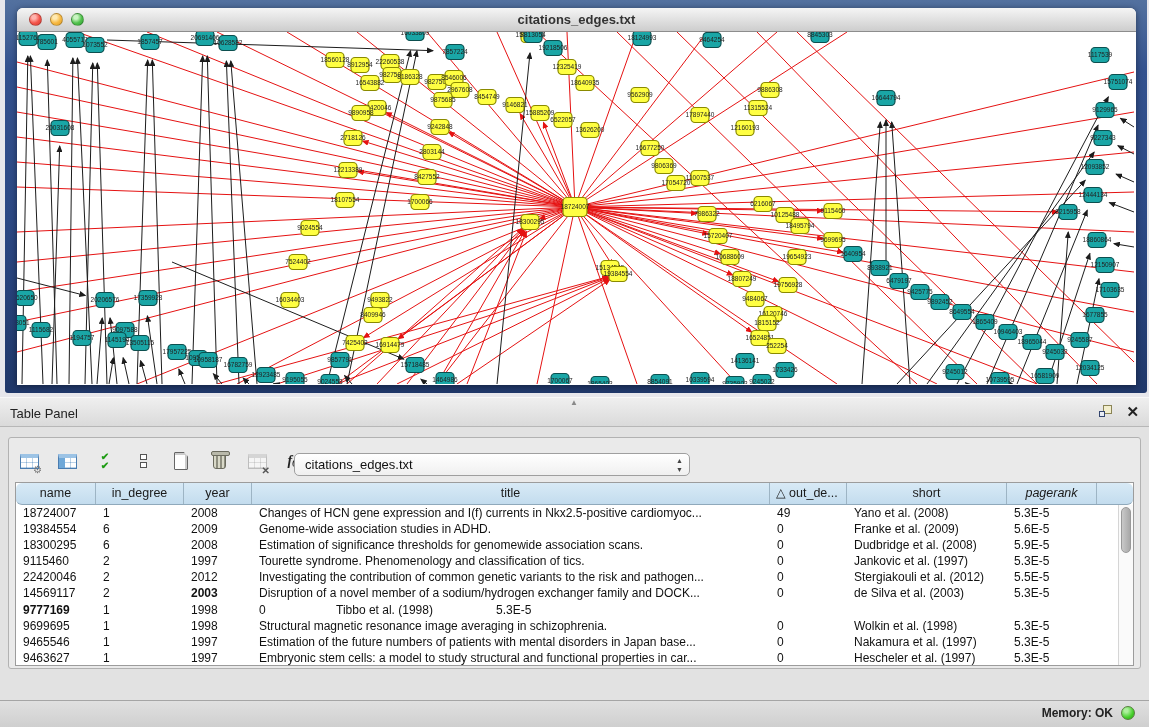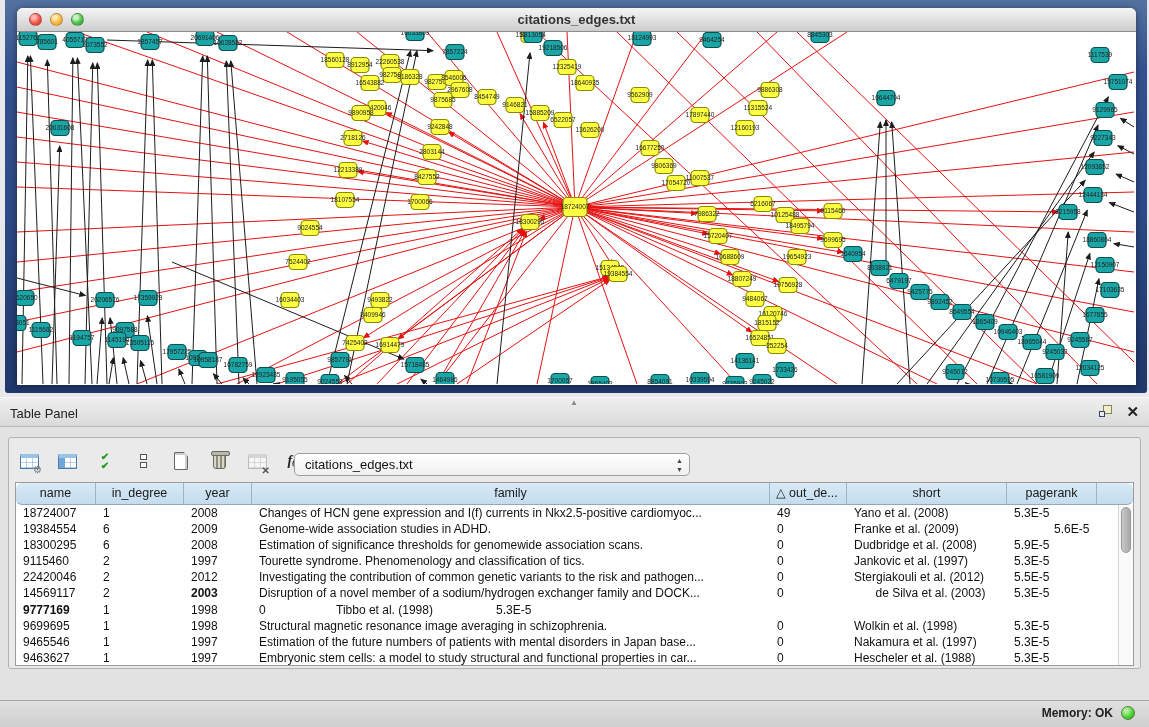--- a/index.html
+++ b/index.html
@@ -846,43 +846,43 @@
         <span>citations_edges.txt</span>
         <span class="stepper">▲<br>▼</span>
       </div>
     </div>
 
     <div id="node-table">
       <div id="nt-header">
           <div class="hcell" style="width: 80px;">name</div>
           <div class="hcell" style="width: 88px;">in_degree</div>
           <div class="hcell" style="width: 68px;">year</div>
-          <div class="hcell" style="width: 518px;">family</div>
+          <div class="hcell" style="width: 518px;">title</div>
           <div class="hcell" style="width: 77px; text-align: left; padding-left: 6px;">△ out_de...</div>
           <div class="hcell" style="width: 160px;">short</div>
-          <div class="hcell" style="width: 90px;">pagerank</div>
+          <div class="hcell" style="width: 90px; font-style: italic;">pagerank</div>
         </div>
       <div id="nt-body">
           <div class="trow">
             <div class="tcell" style="width: 80px;">18724007</div>
             <div class="tcell" style="width: 88px;">1</div>
             <div class="tcell" style="width: 68px;">2008</div>
             <div class="tcell" style="width: 518px;">Changes of HCN gene expression and I(f) currents in Nkx2.5-positive cardiomyoc...</div>
             <div class="tcell" style="width: 77px;">49</div>
             <div class="tcell" style="width: 160px;">Yano et al. (2008)</div>
             <div class="tcell" style="width: 90px;">5.3E-5</div>
           </div>
           <div class="trow">
             <div class="tcell" style="width: 80px;">19384554</div>
             <div class="tcell" style="width: 88px;">6</div>
             <div class="tcell" style="width: 68px;">2009</div>
             <div class="tcell" style="width: 518px;">Genome-wide association studies in ADHD.</div>
             <div class="tcell" style="width: 77px;">0</div>
             <div class="tcell" style="width: 160px;">Franke et al. (2009)</div>
-            <div class="tcell" style="width: 90px; margin-left: 40px;">5.6E-5</div>
+            <div class="tcell" style="width: 90px;">5.6E-5</div>
           </div>
           <div class="trow">
             <div class="tcell" style="width: 80px;">18300295</div>
             <div class="tcell" style="width: 88px;">6</div>
             <div class="tcell" style="width: 68px;">2008</div>
             <div class="tcell" style="width: 518px;">Estimation of significance thresholds for genomewide association scans.</div>
             <div class="tcell" style="width: 77px;">0</div>
             <div class="tcell" style="width: 160px;">Dudbridge et al. (2008)</div>
             <div class="tcell" style="width: 90px;">5.9E-5</div>
           </div>
@@ -903,21 +903,21 @@
             <div class="tcell" style="width: 77px;">0</div>
             <div class="tcell" style="width: 160px;">Stergiakouli et al. (2012)</div>
             <div class="tcell" style="width: 90px;">5.5E-5</div>
           </div>
           <div class="trow">
             <div class="tcell" style="width: 80px;">14569117</div>
             <div class="tcell" style="width: 88px;">2</div>
             <div class="tcell" style="width: 68px; font-weight: bold;">2003</div>
             <div class="tcell" style="width: 518px;">Disruption of a novel member of a sodium/hydrogen exchanger family and DOCK...</div>
             <div class="tcell" style="width: 77px;">0</div>
-            <div class="tcell" style="width: 160px; text-align: center;">de Silva et al. (2003)</div>
+            <div class="tcell" style="width: 160px;">de Silva et al. (2003)</div>
             <div class="tcell" style="width: 90px;">5.3E-5</div>
           </div>
           <div class="trow">
             <div class="tcell" style="width: 80px; font-weight: bold;">9777169</div>
             <div class="tcell" style="width: 88px;">1</div>
             <div class="tcell" style="width: 68px;">1998</div>
             <div class="tcell" style="width: 77px;">0</div>
             <div class="tcell" style="width: 160px;">Tibbo et al. (1998)</div>
             <div class="tcell" style="width: 90px;">5.3E-5</div>
           </div>
@@ -938,21 +938,21 @@
             <div class="tcell" style="width: 77px;">0</div>
             <div class="tcell" style="width: 160px;">Nakamura et al. (1997)</div>
             <div class="tcell" style="width: 90px;">5.3E-5</div>
           </div>
           <div class="trow">
             <div class="tcell" style="width: 80px;">9463627</div>
             <div class="tcell" style="width: 88px;">1</div>
             <div class="tcell" style="width: 68px;">1997</div>
             <div class="tcell" style="width: 518px;">Embryonic stem cells: a model to study structural and functional properties in car...</div>
             <div class="tcell" style="width: 77px;">0</div>
-            <div class="tcell" style="width: 160px;">Hescheler et al. (1988)</div>
+            <div class="tcell" style="width: 160px;">Hescheler et al. (1997)</div>
             <div class="tcell" style="width: 90px;">5.3E-5</div>
           </div>
         </div>
       <div id="nt-scrollbar">
         <div id="nt-thumb"></div>
       </div>
     </div>
 
     <div id="tabs-row">
       <div id="seg">

